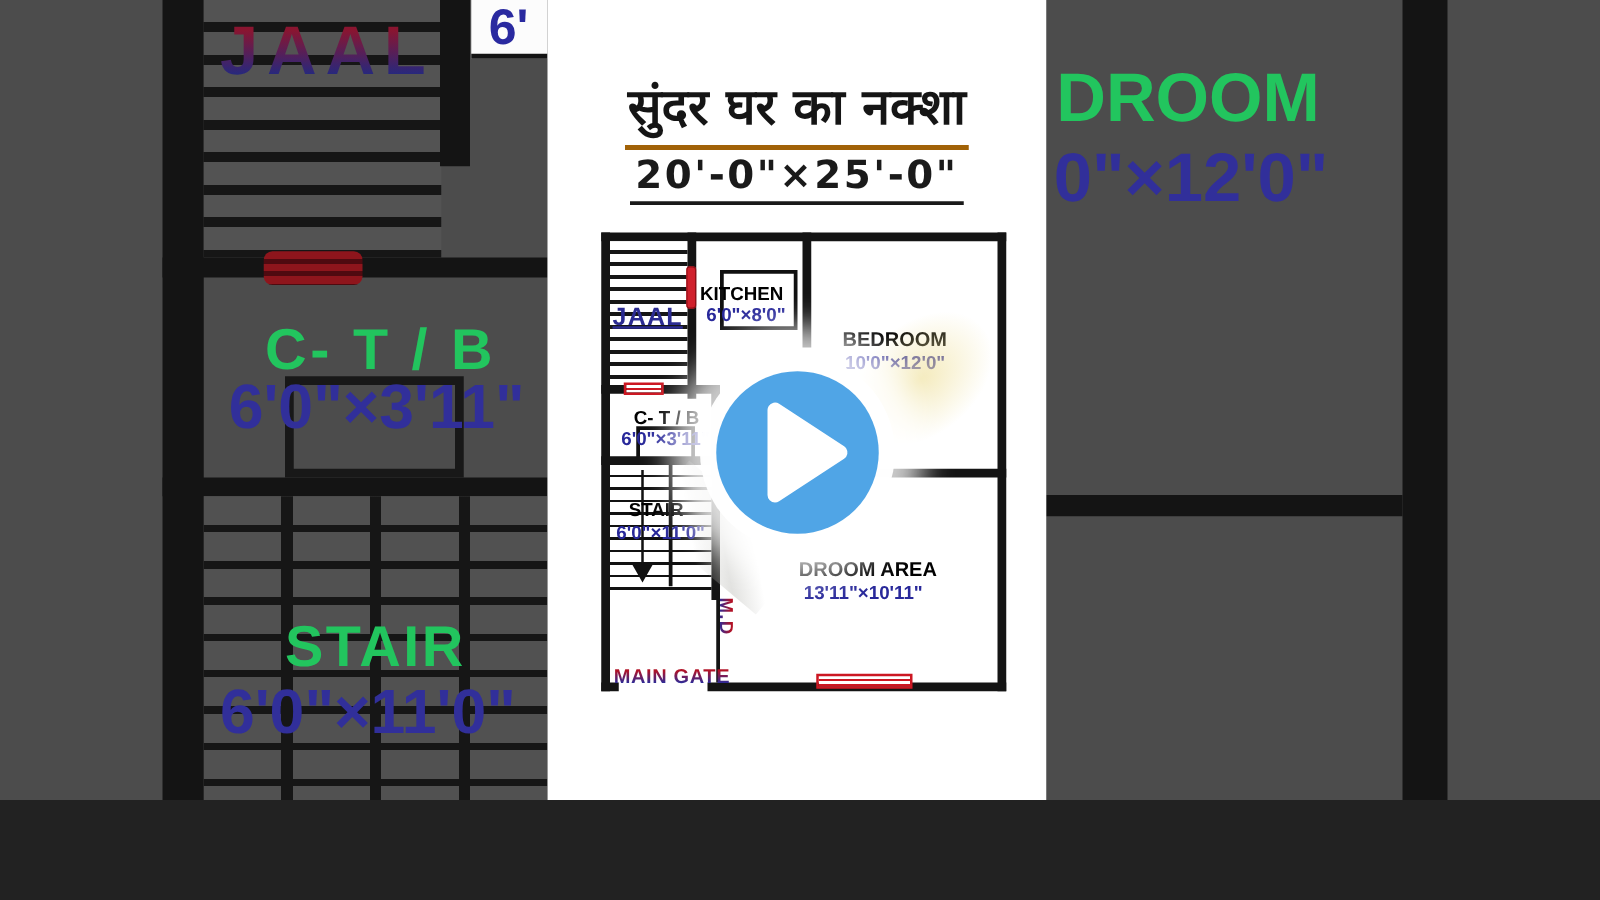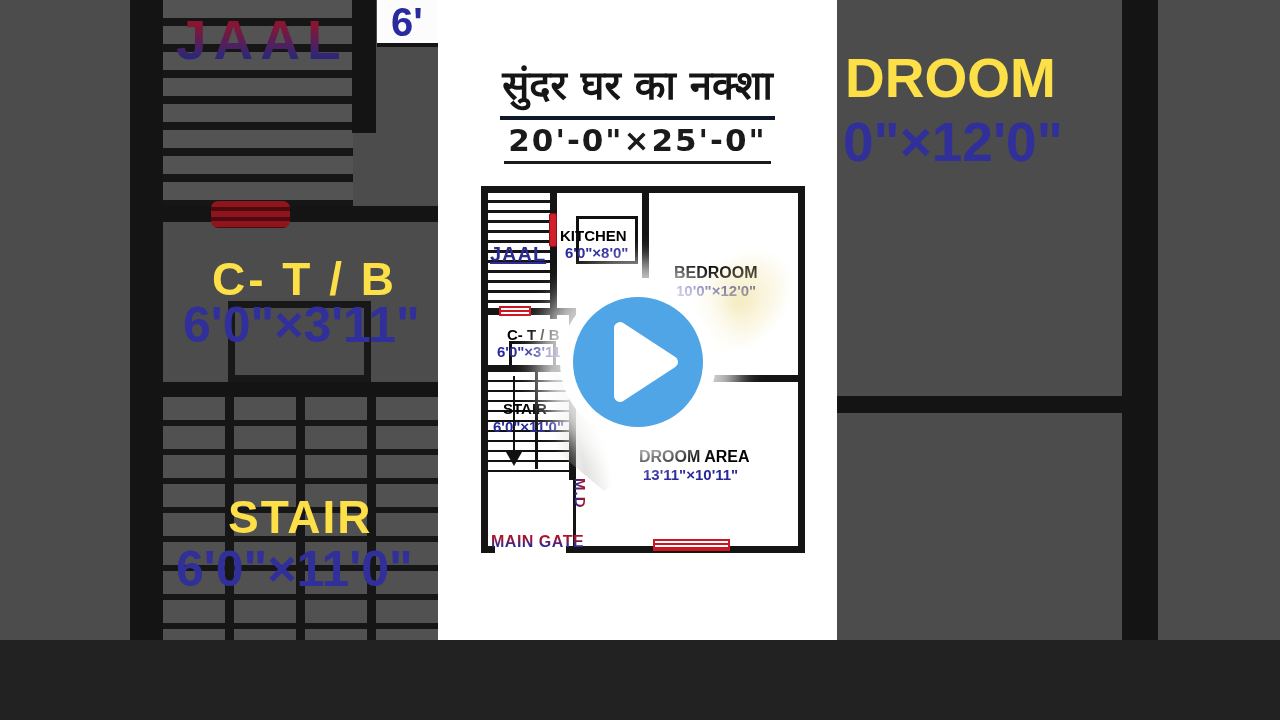--- a/index.html
+++ b/index.html
@@ -6,21 +6,21 @@
   html,body { background:#222; }
   #frame {
     position:relative; width:1280px; height:640px; overflow:hidden;
     background:#4c4c4c;
     font-family:"Liberation Sans","DejaVu Sans",sans-serif;
     font-weight:bold;
   }
   .abs { position:absolute; }
   .wall { position:absolute; background:#141414; }
   
-  .bg-red  { position:absolute; color:#fde047; white-space:nowrap;text-align:right; }
+  .bg-red  { position:absolute; color:#22c55e; white-space:nowrap;text-align:right; }
   .bg-blue { position:absolute; color:#312f9a; white-space:nowrap; }
   .bgl-stripes { position:absolute; left:163px; top:0; width:190px; height:206px;
     background:repeating-linear-gradient(180deg,#535353 0 18px,#161616 18px 26px); }
   .bgl-jaal { left:176px; top:8px; font-size:55px; letter-spacing:7px; color:#5c2470; }
   @supports (-webkit-background-clip:text) {
     .bgl-jaal { background:linear-gradient(180deg,#8a1530 25%,#28287c 80%);
       -webkit-background-clip:text; background-clip:text; color:transparent; }
     .grad-rb { background:linear-gradient(180deg,#b11226 20%,#2b2b9a 75%);
       -webkit-background-clip:text; background-clip:text; color:transparent!important; }
     .grad-md { background:linear-gradient(to left,#b11226 25%,#2b2b9a 80%);
@@ -39,21 +39,21 @@
       repeating-linear-gradient(180deg,transparent 0 23px,#161616 23px 29px);
     background-color:#515151; }
   .bgl-arrow { position:absolute; left:214px; top:646px; width:0; height:0;
     border-left:19px solid transparent; border-right:19px solid transparent;
     border-top:34px solid #101010; }
   
   #panel { position:absolute; left:438px; top:0; width:399px; height:720px; background:#ffffff; }
   #title { position:absolute; top:56px; left:0; width:100%; text-align:center;
     font-family:"DejaVu Sans","Liberation Sans",sans-serif; }
   #title span { display:inline-block; font-size:40px; color:#151515;
-    border-bottom:4px solid #0f172a; padding:0 2px 5px; }
+    border-bottom:4px solid #a16207; padding:0 2px 5px; }
   #plot-size { position:absolute; top:122px; left:0; width:100%; text-align:center; }
   #plot-size span { display:inline-block; font-size:31px; color:#1a1a1a; letter-spacing:2px;
     border-bottom:3px solid #1a1a1a; padding:0 4px 3px;
     font-family:"DejaVu Sans","Liberation Sans",sans-serif; }
   
   #plan { position:absolute; left:43px; top:186px; width:324px; height:367px; background:#fff; }
   .lbl { position:absolute; color:#000000; white-space:nowrap; }
   .dim { position:absolute; color:#28289a; white-space:nowrap; }
   .jaal-stripes { position:absolute; left:7px; top:7px; width:62px; height:116px;
     background:repeating-linear-gradient(180deg,#fff 0 7px,#161616 7px 10px); }

